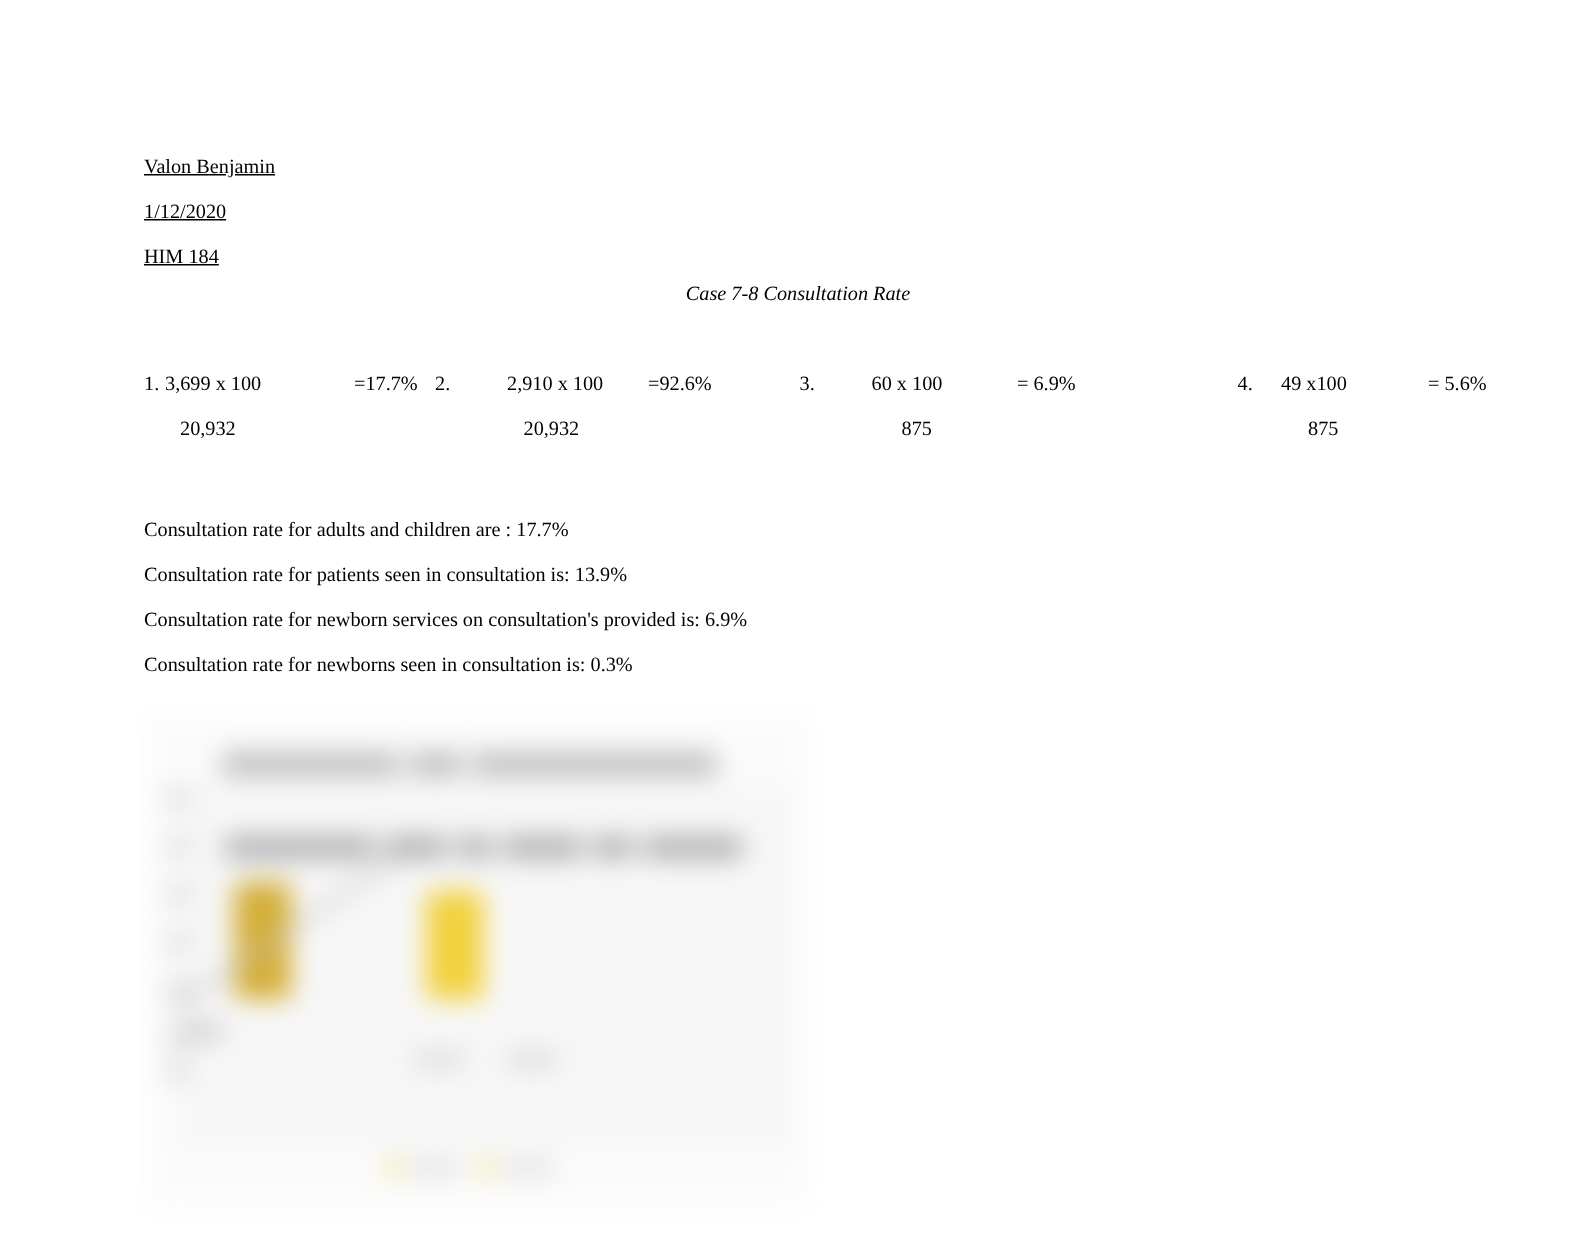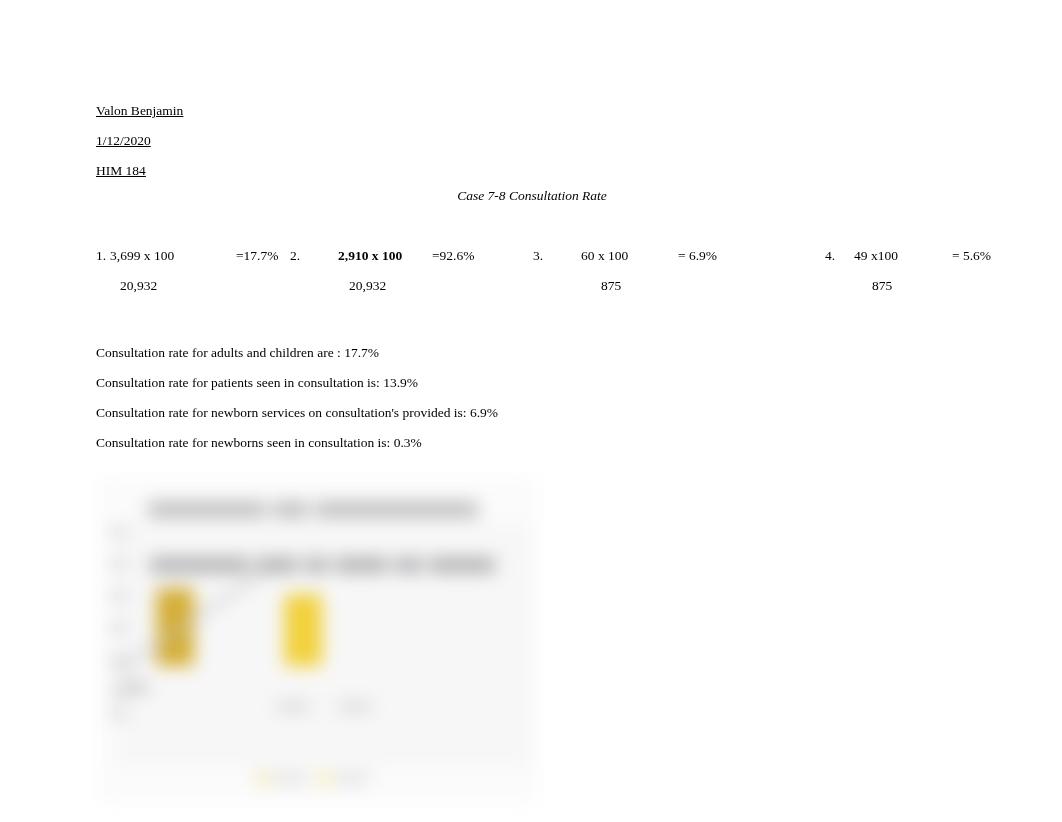--- a/index.html
+++ b/index.html
@@ -88,21 +88,21 @@
     white-space: nowrap;
   }
 
   
   #calc-1 { left: 0px;   width: 200px; }
   #calc-1 .calc-numer  { left: 14px; }
   #calc-1 .calc-denom  { left: 24px; }
   #calc-1 .calc-result { left: 101px; margin-left: 39px; }
 
   #calc-2 { left: 194px; width: 230px; }
-  #calc-2 .calc-numer  { left: 48px; font-weight: bold; }
+  #calc-2 .calc-numer  { left: 48px; }
   #calc-2 .calc-denom  { left: 59px; }
   #calc-2 .calc-result { left: 142px; }
 
   #calc-3 { left: 437px; width: 220px; }
   #calc-3 .calc-numer  { left: 48px; }
   #calc-3 .calc-denom  { left: 68px; }
   #calc-3 .calc-result { left: 145px; }
 
   #calc-4 { left: 729px; width: 240px; }
   #calc-4 .calc-numer  { left: 29px; }

